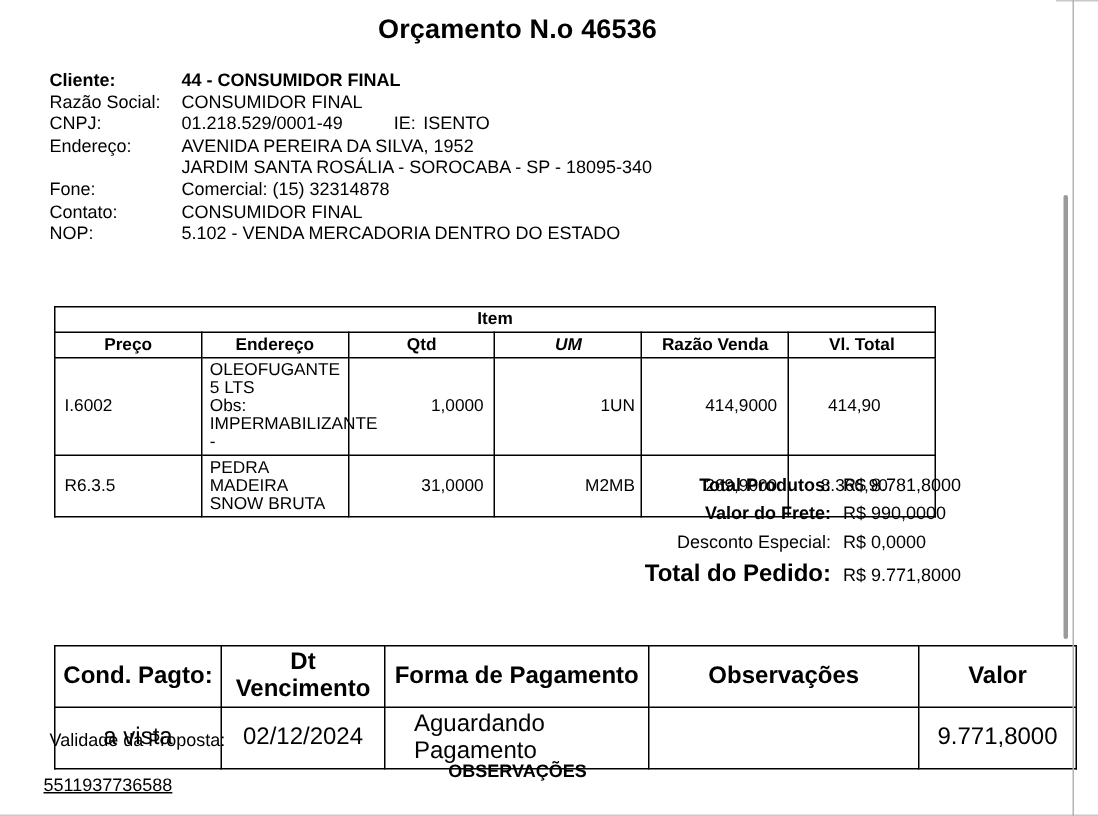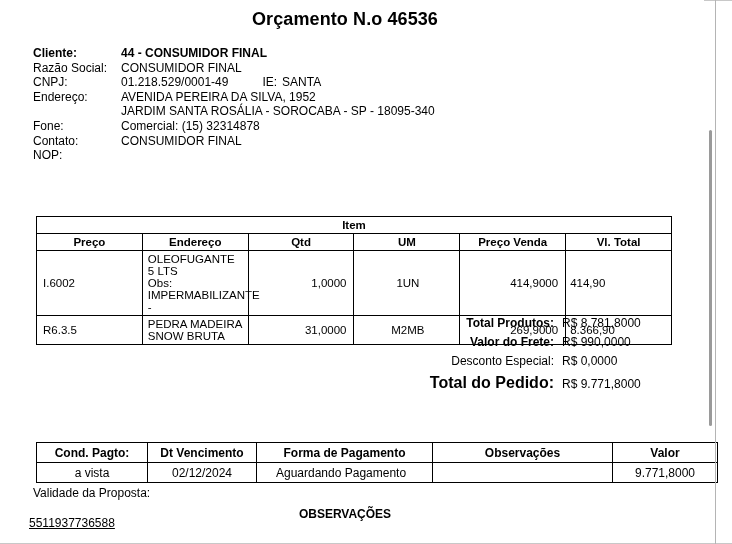--- a/index.html
+++ b/index.html
@@ -89,54 +89,53 @@
   }
   .cval { }
   .bold { font-weight: bold; }
   .ie-gap { display: inline-block; width: 34px; }
 
   
   .items-table {
     position: absolute;
     left: 36px;
     top: 204px;
-    width: 636px;
+    width: 588px;
     border-collapse: collapse;
     font-size: 11.5px;
     table-layout: fixed;
-    margin-top: 12px;
   }
   .items-table th,
   .items-table td {
     border: 1px solid #000000;
     padding: 2px 4px;
     vertical-align: middle;
   }
   .items-table thead th {
     font-weight: bold;
     text-align: center;
   }
   .items-table .banner {
     text-align: center;
     font-weight: bold;
     height: 14px;
     padding: 1px 4px;
   }
   .col-codigo  { width: 86px;  text-align: center; }
   .col-desc    { width: 258px; text-align: left; }
   .col-qtd     { width: 63px;  text-align: right; }
-  .col-um      { width: 54px;  text-align: left; }
+  .col-um      { width: 54px;  text-align: left; font-style: italic; }
   .col-preco   { width: 100px; text-align: right; }
   .col-total   { width: 75px;  text-align: right; }
   .items-table td.c-codigo { text-align: left; padding-left: 6px; }
   .items-table td.c-desc   { text-align: left; padding-left: 5px; }
   .items-table td.c-qtd    { text-align: right; padding-right: 7px; }
-  .items-table td.c-um     { text-align: center; padding-left: 6px; }
+  .items-table td.c-um     { text-align: right; padding-left: 6px; }
   .items-table td.c-preco  { text-align: right; padding-right: 7px; }
-  .items-table td.c-total  { text-align: left; padding-right: 14px; }
+  .items-table td.c-total  { text-align: center; padding-right: 14px; }
   .obs-line { display: block; }
 
   
   .totals {
     position: absolute;
     left: 400px;
     top: 316px;
     width: 272px;
     font-size: 12px;
   }
@@ -166,23 +165,22 @@
     font-size: 12px;
   }
 
   
   .pay-table {
     position: absolute;
     left: 36px;
     top: 430px;
     width: 636px;
     border-collapse: collapse;
-    font-size: 12px;
+    font-size: 16px;
     table-layout: fixed;
-    margin-top: 12px;
   }
   .pay-table th,
   .pay-table td {
     border: 1px solid #000000;
     padding: 2px 4px;
     height: 15px;
   }
   .pay-table th { font-weight: bold; text-align: center; }
   .p-cond  { width: 102px; }
   .p-venc  { width: 100px; }
@@ -236,54 +234,55 @@
     <div class="crow">
       <span class="clabel">Razão Social:</span>
       <span class="cval">CONSUMIDOR FINAL</span>
     </div>
     <div class="crow">
       <span class="clabel">CNPJ:</span>
       <span class="cval">01.218.529/0001-49</span>
       <span class="ie-gap"></span>
       <span class="cval">IE:</span>
       <span class="ie-gap" style="width:5px"></span>
-      <span class="cval">SANTA</span>
+      <span class="cval">ISENTO</span>
     </div>
     <div class="crow">
       <span class="clabel">Endereço:</span>
       <span class="cval">AVENIDA PEREIRA DA SILVA, 1952</span>
     </div>
     <div class="crow">
       <span class="clabel"></span>
       <span class="cval">JARDIM SANTA ROSÁLIA - SOROCABA - SP - 18095-340</span>
     </div>
     <div class="crow">
       <span class="clabel">Fone:</span>
       <span class="cval">Comercial: (15) 32314878</span>
     </div>
     <div class="crow">
       <span class="clabel">Contato:</span>
       <span class="cval">CONSUMIDOR FINAL</span>
     </div>
     <div class="crow">
       <span class="clabel">NOP:</span>
+      <span class="cval">5.102 - VENDA MERCADORIA DENTRO DO ESTADO</span>
     </div>
   </div>
 
   <table class="items-table">
     <thead>
       <tr>
         <th class="banner" colspan="6">Item</th>
       </tr>
       <tr>
         <th class="col-codigo">Preço</th>
         <th class="col-desc">Endereço</th>
         <th class="col-qtd">Qtd</th>
         <th class="col-um">UM</th>
-        <th class="col-preco">Preço Venda</th>
+        <th class="col-preco">Razão Venda</th>
         <th class="col-total">Vl. Total</th>
       </tr>
     </thead>
     <tbody>
       <tr>
         <td class="c-codigo">I.6002</td>
         <td class="c-desc">
           <span class="obs-line">OLEOFUGANTE 5 LTS</span>
           <span class="obs-line">Obs: IMPERMABILIZANTE -</span>
         </td>

